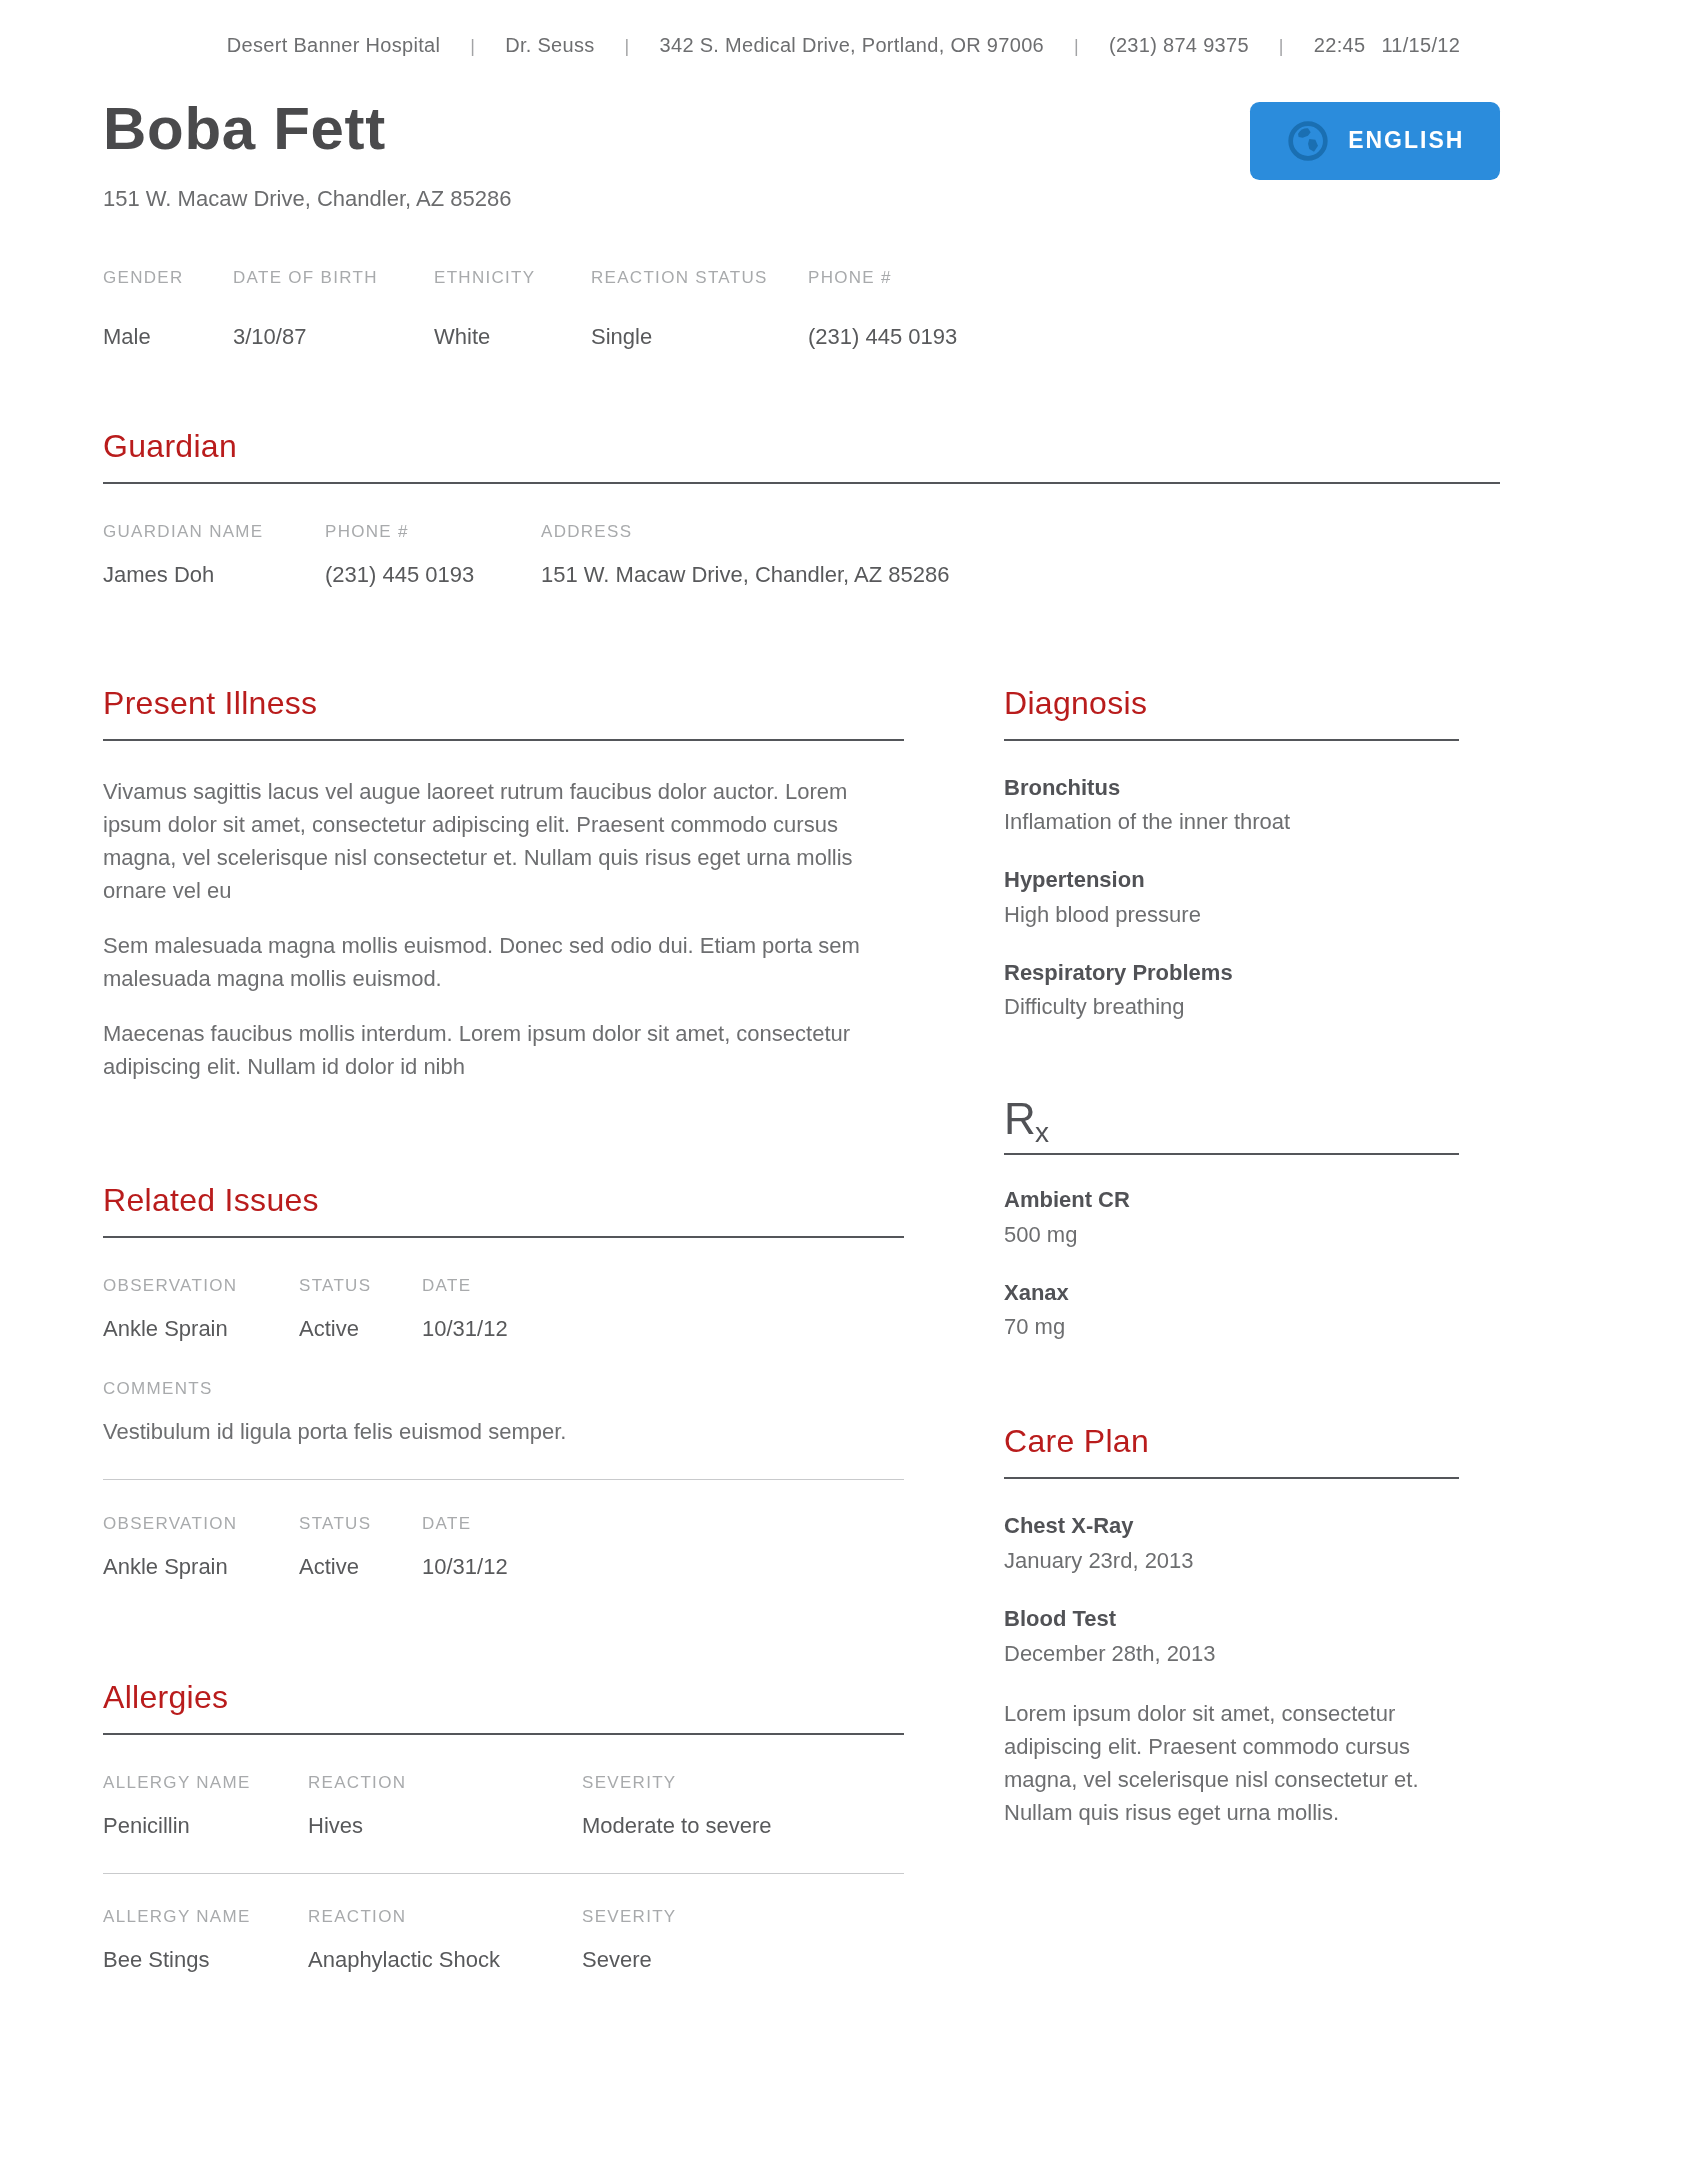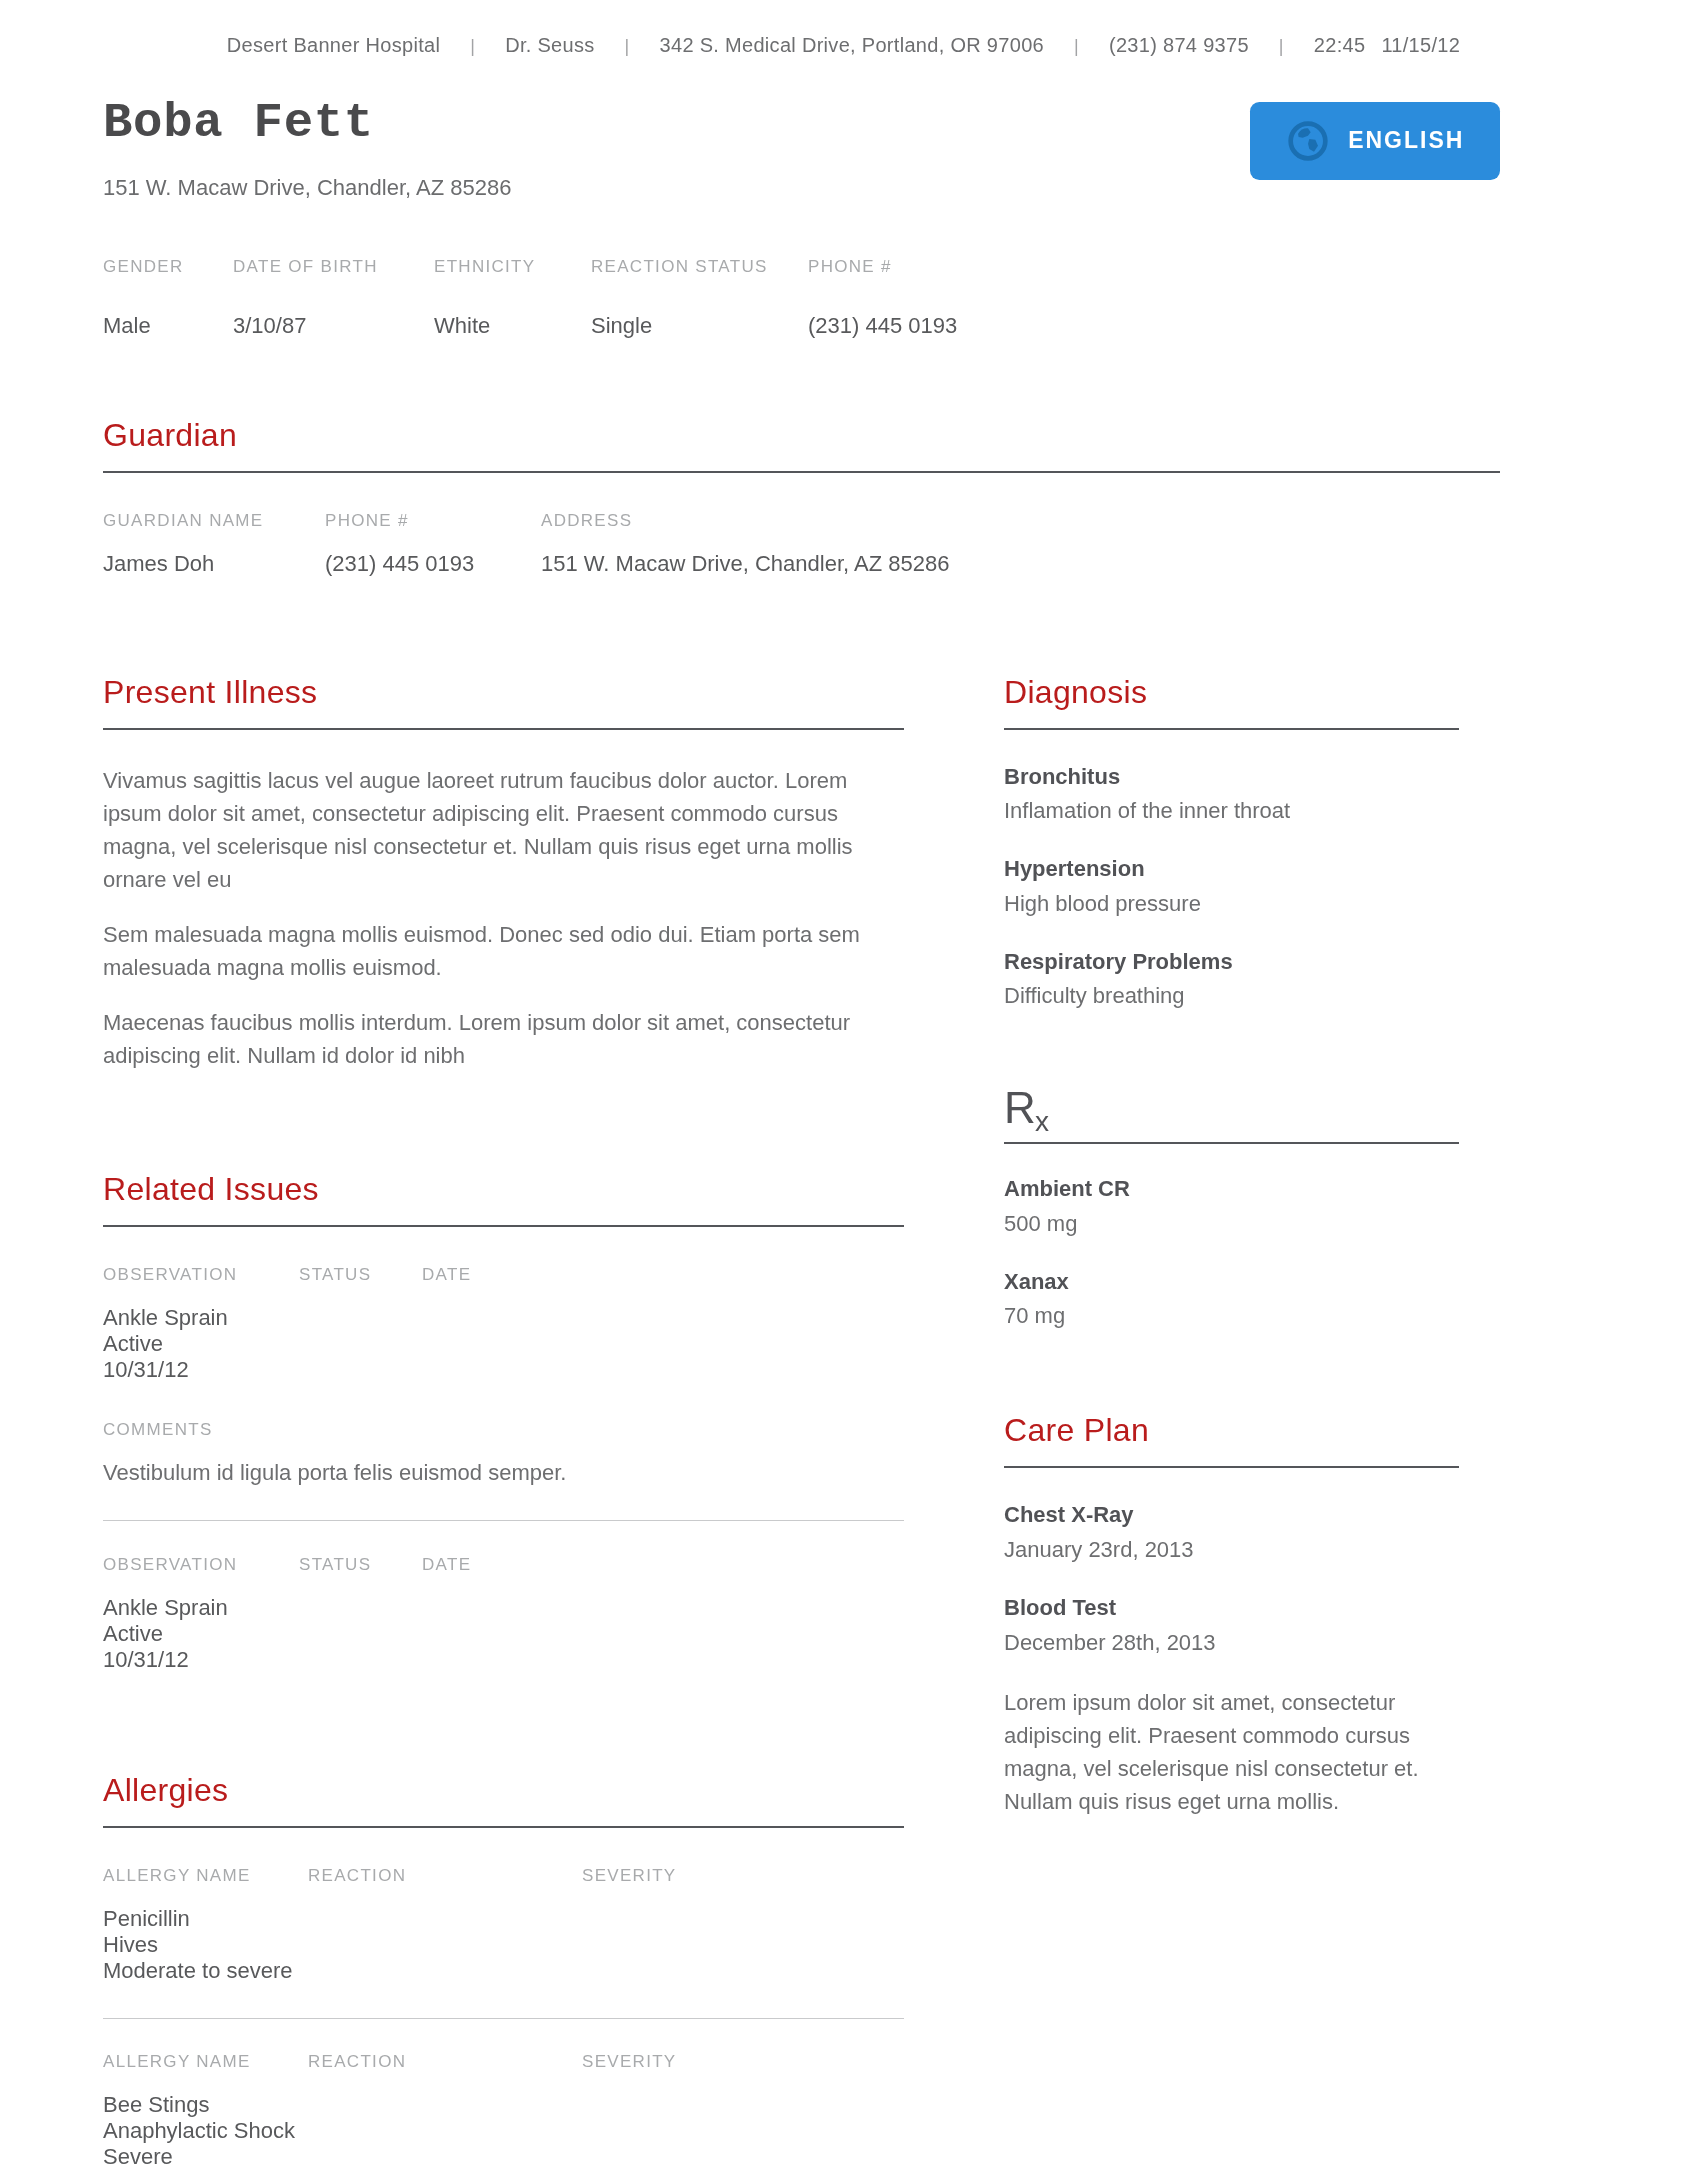--- a/index.html
+++ b/index.html
@@ -11,21 +11,21 @@
   .top-header{
     display:flex;justify-content:center;align-items:flex-end;gap:30px;
     padding-top:34px;font-size:20px;color:#6d6e70;letter-spacing:0.3px;
   }
   .hdr-sep{color:#a2a3a5;font-size:18px;}
   .hdr-timedate{display:flex;gap:16px;}
   
   .content{padding:0 187px 0 103px;}
   
   .title-row{display:flex;justify-content:space-between;align-items:flex-start;margin-top:42px;}
-  .patient-name{font-size:49px;font-weight:bold;color:#4a4a4c;letter-spacing:0.7px;line-height:1;font-family:Liberation Mono, monospace;}
+  .patient-name{font-size:60px;font-weight:bold;color:#4a4a4c;letter-spacing:0.7px;line-height:1;}
   .patient-address{font-size:22px;color:#6b6c6e;margin-top:26.5px;}
   .lang-btn{
     width:250px;height:78px;background:#2b8cdc;border:none;border-radius:9.3px;
     display:flex;align-items:center;justify-content:center;gap:18.5px;
     color:#ffffff;font-family:"Liberation Sans",sans-serif;
     font-size:23px;font-weight:bold;letter-spacing:2px;cursor:pointer;margin-top:2.6px;
   }
   .globe{display:block;}
   
   .f-label{font-size:17px;letter-spacing:1.3px;color:#a8aaac;}
@@ -47,21 +47,21 @@
   .paragraphs{margin-top:34px;}
   .paragraphs p{font-size:22px;line-height:33px;color:#6d6e70;margin:0 0 22px 0;}
   .paragraphs p:last-child{margin-bottom:0;}
   
   .item{margin-top:32px;}
   .item-name{font-size:22px;font-weight:bold;color:#515256;}
   .item-desc{font-size:22px;color:#6d6e70;margin-top:8.6px;}
   .note{font-size:22px;line-height:33px;color:#6d6e70;margin-top:30px;}
   
   .tbl-labels{display:flex;margin-top:38px;}
-  .tbl-values{display:flex;margin-top:20px;flex-direction:column;}
+  .tbl-values{display:flex;margin-top:20px;}
   .oc1{width:196px;}.oc2{width:123px;}.oc3{flex:1;}
   .ac1{width:205px;}.ac2{width:274px;}.ac3{flex:1;}
   .tbl-values span{font-size:22px;color:#58595b;}
   .comments-label{margin-top:37px;}
   .comment-text{font-size:22px;color:#6d6e70;margin-top:20px;}
   .section-gap{margin-top:99px;}
   
   .rx-head{color:#515256;line-height:1;}
   .rx-r{font-size:44px;}
   .rx-x{font-size:28px;position:relative;top:8px;left:-0.7px;}

